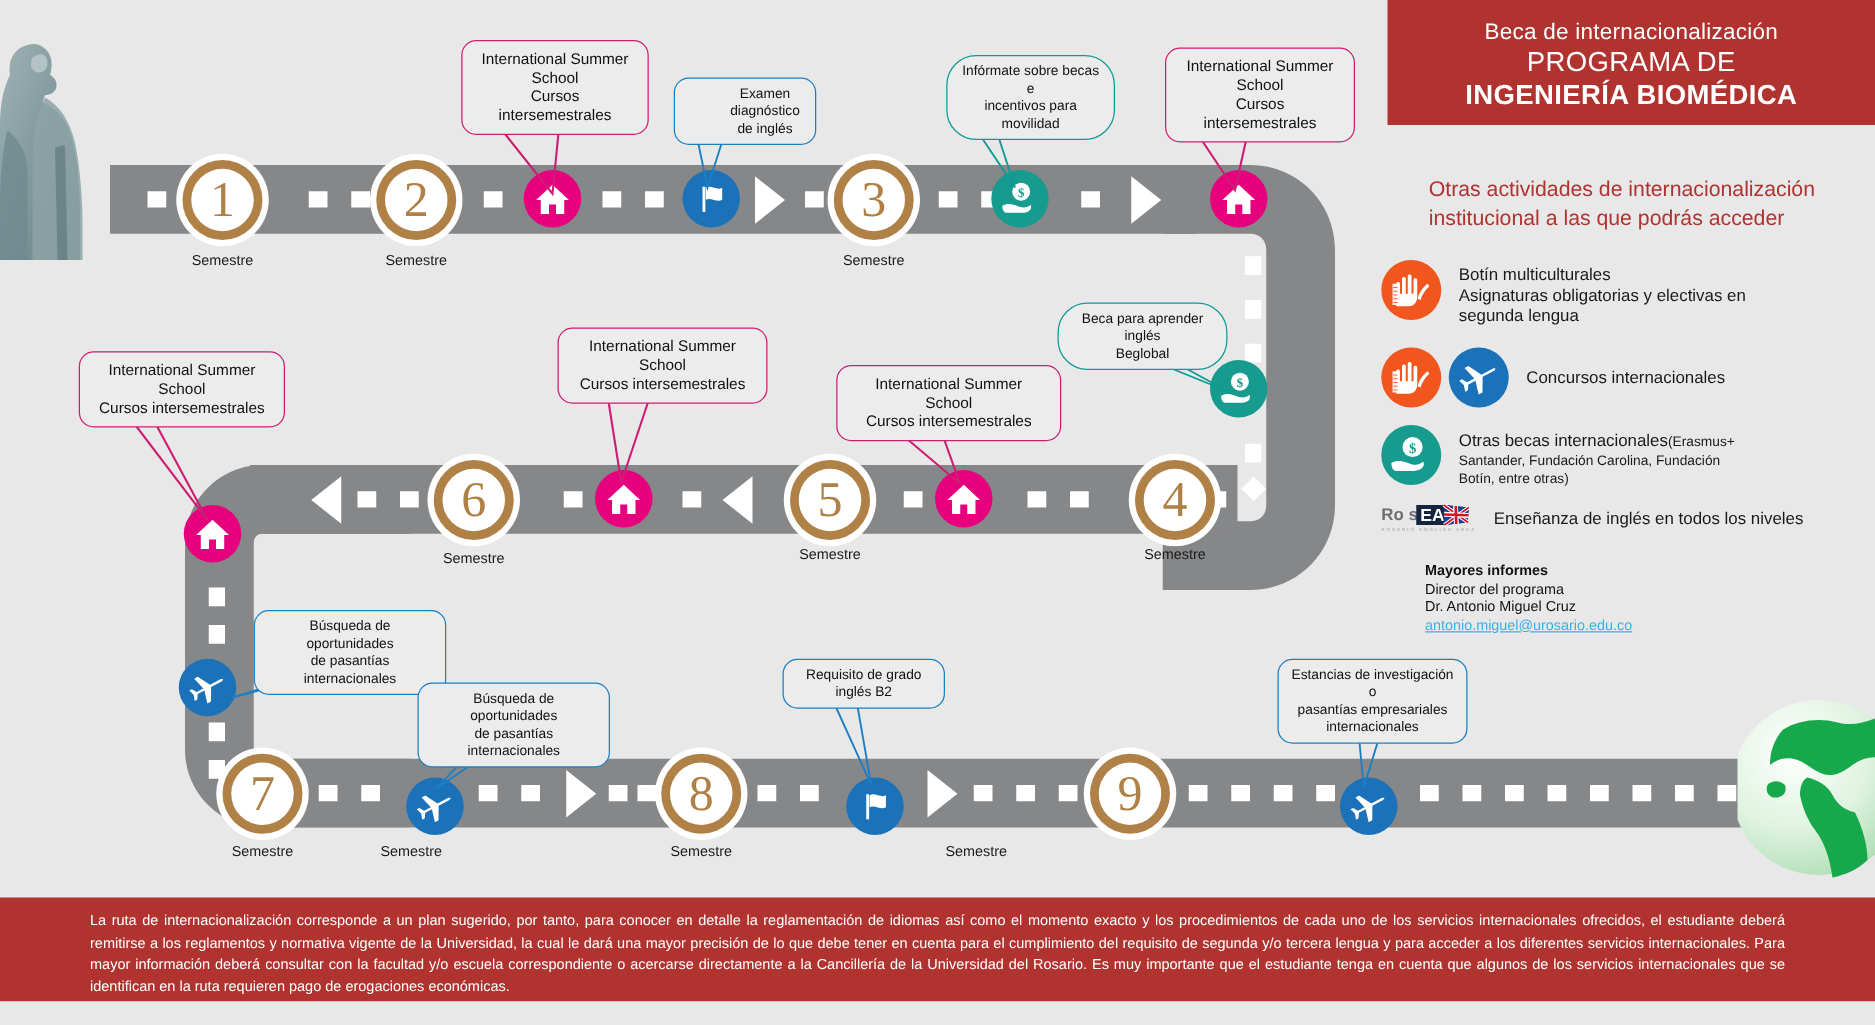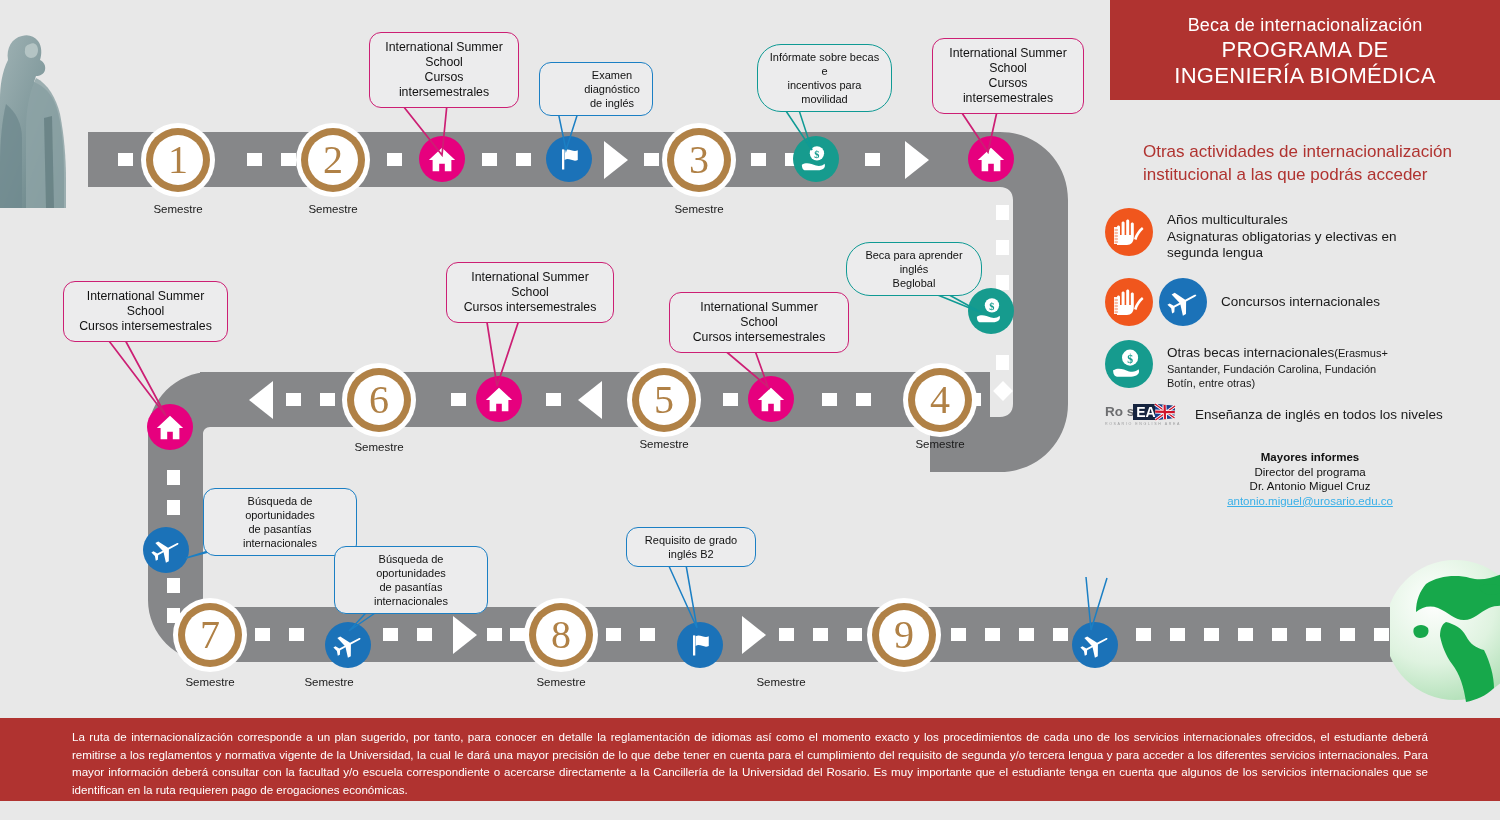--- a/index.html
+++ b/index.html
@@ -16,40 +16,40 @@
   
   #header-banner{
     left:1110px;top:0;width:390px;height:100px;
     background:#b03330;
     color:#fff;text-align:center;
     display:flex;flex-direction:column;align-items:center;justify-content:center;
     box-sizing:border-box;padding-top:2px;
   }
   #header-banner .l1{font-size:18px;font-weight:400;line-height:24px;letter-spacing:.2px;}
   #header-banner .l2{font-size:22px;font-weight:400;line-height:26px;letter-spacing:.3px;}
-  #header-banner .l3{font-size:22px;font-weight:400;line-height:26px;letter-spacing:.3px;}
+  #header-banner .l3{font-size:22px;font-weight:700;line-height:26px;letter-spacing:.3px;}
 
   #side-heading{
     left:1118px;top:140px;width:360px;
     color:#b03330;font-size:17px;line-height:23px;margin-left:25px;
   }
 
   
   .act-row{position:absolute;display:flex;align-items:flex-start;}
   .act-text{font-size:13.5px;color:#1a1a1a;line-height:16.5px;}
   .act-text .small{font-size:11px;line-height:14px;}
 
   .icon-circle{border-radius:50%;display:flex;align-items:center;justify-content:center;flex:none;position:relative;}
   .ic-orange{background:#f0561d;}
   .ic-blue{background:#1b72b8;}
   .ic-teal{background:#169b8e;}
 
   
   #contact{
-    left:1140px;top:450px;width:340px;text-align:center;
+    left:1140px;top:450px;width:340px;text-align:left;
     font-size:11.5px;color:#111;line-height:14.5px;
   }
   #contact .bold{font-weight:bold;}
   #contact a{color:#3ab0e8;text-decoration:underline;}
 
   
   #footer{
     left:0;top:718px;width:1500px;height:83px;background:#b03330;
     color:#fff;
   }
@@ -427,20 +427,25 @@
   <div class="callout blue small" id="c10" style="left:334px;top:546px;width:154px;">
     <div>Búsqueda de oportunidades</div>
     <div>de pasantías internacionales</div>
   </div>
 
   <div class="callout blue small" id="c11" style="left:626px;top:527px;width:130px;">
     <div>Requisito  de grado</div>
     <div>inglés B2</div>
   </div>
 
+  <div class="callout blue small" id="c12" style="left:1022px;top:527px;width:152px;">
+    <div>Estancias de investigación o</div>
+    <div>pasantías empresariales</div>
+    <div>internacionales</div>
+  </div>
 
   <div class="abs" id="header-banner">
     <div class="l1">Beca de internacionalización</div>
     <div class="l2">PROGRAMA DE</div>
     <div class="l3">INGENIERÍA BIOMÉDICA</div>
   </div>
 
   <div class="abs" id="side-heading">
     <div>Otras actividades de internacionalización</div>
     <div>institucional a las que podrás acceder</div>
@@ -455,21 +460,21 @@
         <g stroke="#f0561d" stroke-width="0.7">
           <line x1="2.6" y1="15" x2="6" y2="15"></line>
             <line x1="2.6" y1="18" x2="6" y2="18"></line>
           <line x1="2.6" y1="21" x2="6" y2="21"></line>
             <line x1="2.6" y1="24" x2="6" y2="24"></line>
           <line x1="2.6" y1="27" x2="6" y2="27"></line>
         </g>
       </svg>
     </div>
     <div class="act-text" style="margin-left:14px;padding-top:4px;">
-      <div>Años multiculturales</div>
+      <div>Botín multiculturales</div>
       <div>Asignaturas obligatorias y electivas en</div>
       <div>segunda lengua</div>
     </div>
   </div>
 
   <div class="act-row" style="left:1105px;top:278px;align-items:center;">
     <div class="icon-circle ic-orange" style="width:48px;height:48px;">
       <svg width="34" height="34" viewBox="0 0 34 34">
         <path d="M5 30 L5 12 C5 10 8 10 8 12 L8 20 L9.6 20 L9.6 8 C9.6 6 12.6 6 12.6 8 L12.6 20 L14.2 20 L14.2 6 C14.2 4 17.2 4 17.2 6 L17.2 20 L18.8 20 L18.8 9 C18.8 7 21.8 7 21.8 9 L21.8 22 C21.8 27 19 30 15 30 Z" fill="#fff"></path>
         <path d="M22 24 C23 20 26 15 30 12 L31.5 14 C28 17 25.5 21 24.5 25 Z" fill="#fff"></path>

